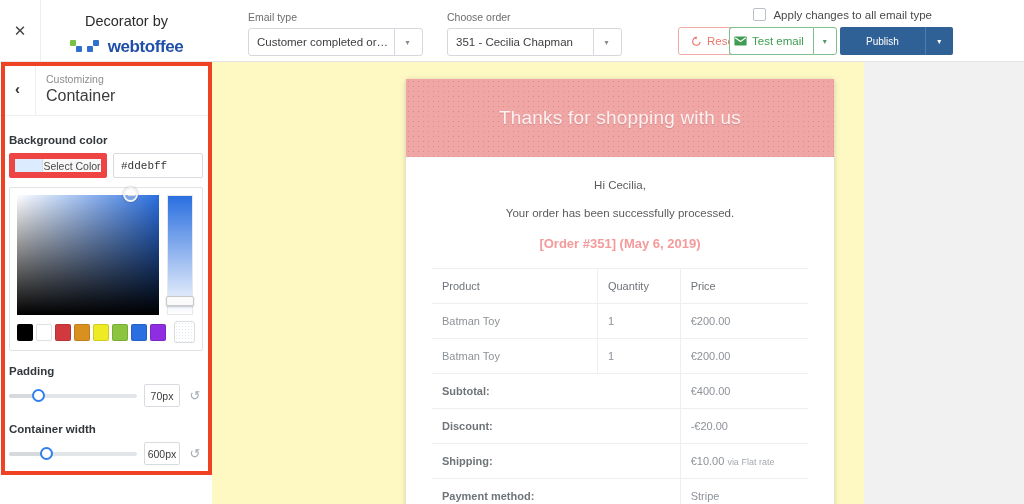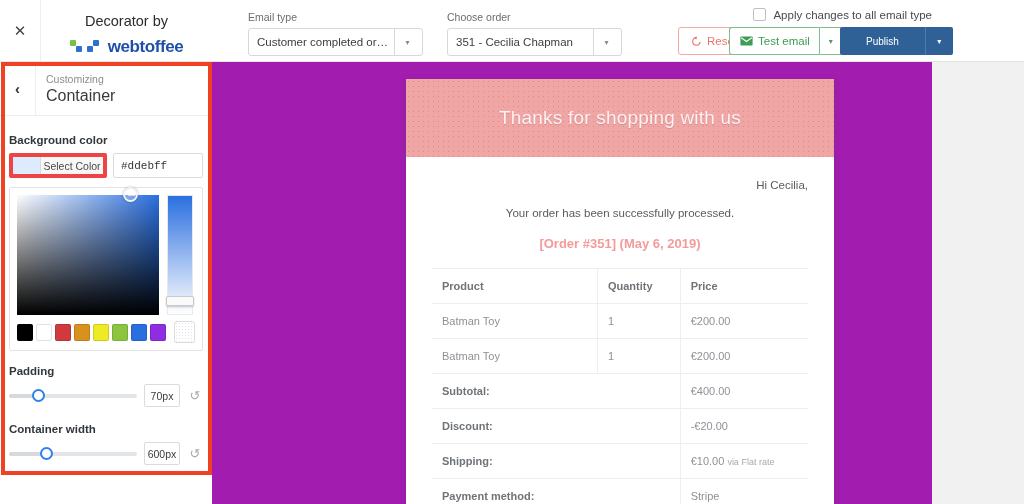--- a/index.html
+++ b/index.html
@@ -58,21 +58,21 @@
   .cust-big { font-size: 16px; color: #3b3b3b; line-height: 20px; }
 
   .panel-body { padding: 10px 9px 0 9px; background: #fff; }
 
   .field-label {
     font-size: 11.5px; font-weight: bold; color: #32373c;
     margin: 8px 0 7px 0;
   }
   .color-row { display: flex; gap: 6px; align-items: stretch; height: 25px; }
   .select-color-btn {
-    display: flex; flex: 0 0 98px; border: 4px solid #ef4444; border-radius: 2px;
+    display: flex; flex: 0 0 98px; border: 6px solid #ef4444; border-radius: 2px;
     overflow: hidden; cursor: pointer; background: #f7f7f7;
   }
   .swatch-preview { width: 28px; background: #ddebff; border-right: 1px solid #d8dce0; }
   .select-color-txt {
     flex: 1; display: flex; align-items: center; justify-content: center;
     font-size: 10.5px; color: #4a4a4a;
   }
   .hex-input {
     flex: 1; border: 1px solid #d8dce0; border-radius: 2px; background: #fff;
     font-family: "Liberation Mono", monospace; font-size: 11px; color: #333;
@@ -159,21 +159,21 @@
     width: 26px; border-left: 1px solid #d5d9de; display: flex;
     align-items: center; justify-content: center; color: #8a8a8a; font-size: 8px;
   }
 
   .btn-outline {
     display: flex; align-items: center; justify-content: center; gap: 5px;
     height: 28px; border-radius: 3px; font-size: 11.5px; cursor: pointer; background: #fff;
   }
   .btn-reset { border: 1px solid #f1a9a4; color: #e9766d; padding: 0 12px; }
   .btn-test {
-    border: 1px solid #7fbf8e; color: #3f9c52; padding: 0 9px 0 10px;
+    border: 1px solid #7fbf8e; color: #3f9c52; padding: 0 9px 0 4px;
     border-right: none; border-radius: 3px 0 0 3px; text-align: right;
   }
   .btn-test-caret {
     height: 28px; width: 24px; border: 1px solid #7fbf8e; border-radius: 0 3px 3px 0;
     display: flex; align-items: center; justify-content: center; color: #4d9c5f;
     font-size: 8px; background: #fff; cursor: pointer;
   }
   .btn-publish {
     height: 28px; background: #2f6096; color: #fff; font-size: 10px;
     display: flex; align-items: center; justify-content: center; padding: 0 26px;
@@ -186,49 +186,49 @@
   }
   .apply-row { display: flex; align-items: center; gap: 7px; }
   .checkbox {
     width: 13px; height: 13px; border: 1px solid #b9c0c7; border-radius: 2px; background: #fff;
     cursor: pointer;
   }
   .apply-txt { font-size: 11.5px; color: #4a4a4a; }
 
   
   #canvas {
-    position: absolute; left: 212px; top: 62px; width: 720px; height: 442px;
-    background: #a21caf; overflow: hidden;
+    position: absolute; left: 212px; top: 62px; width: 652px; height: 442px;
+    background: #fef9c3; overflow: hidden;
   }
   #email {
     position: absolute; left: 194px; top: 17px; width: 428px; min-height: 500px;
     background: #fff; box-shadow: 0 1px 5px rgba(60,70,90,.28);
   }
   .email-header {
     height: 78px; background: #f1a6a6;
     background-image: radial-gradient(rgba(190,110,110,.45) 20%, transparent 21%);
     background-size: 5px 5px;
     display: flex; align-items: center; justify-content: center;
   }
   .email-header-txt {
     font-size: 19px; color: #fdf1f1; letter-spacing: .2px;
     text-shadow: 0 1px 1px rgba(120,60,60,.25);
   }
   .email-body { padding: 22px 26px 0 26px; }
-  .greet { text-align: right; font-size: 11.5px; color: #5b5b5b; margin-bottom: 16px; }
+  .greet { text-align: center; font-size: 11.5px; color: #5b5b5b; margin-bottom: 16px; }
   .processed { text-align: center; font-size: 11.5px; color: #5b5b5b; margin-bottom: 17px; }
   .order-line {
     text-align: center; font-size: 13px; font-weight: bold; color: #f59a9a; margin-bottom: 17px;
   }
   table.order { width: 100%; border-collapse: collapse; }
   table.order th, table.order td {
     border-top: 1px solid #eceef0; border-right: 1px solid #eceef0;
     padding: 11px 10px; text-align: left; font-size: 11px; font-weight: normal;
   }
-  table.order th { color: #6f7479; font-weight: bold; }
+  table.order th { color: #6f7479; font-weight: normal; }
   table.order td { color: #8d9297; }
   table.order th:last-child, table.order td:last-child { border-right: none; }
   table.order tr.totals td { color: #6f7479; font-weight: bold; }
   table.order tr.totals td.val { color: #8d9297; font-weight: normal; }
   .via { font-size: 9px; color: #a5aab0; }
   .col-prod { width: 44%; } .col-qty { width: 22%; }
 </style>
 </head>
 <body>
 

